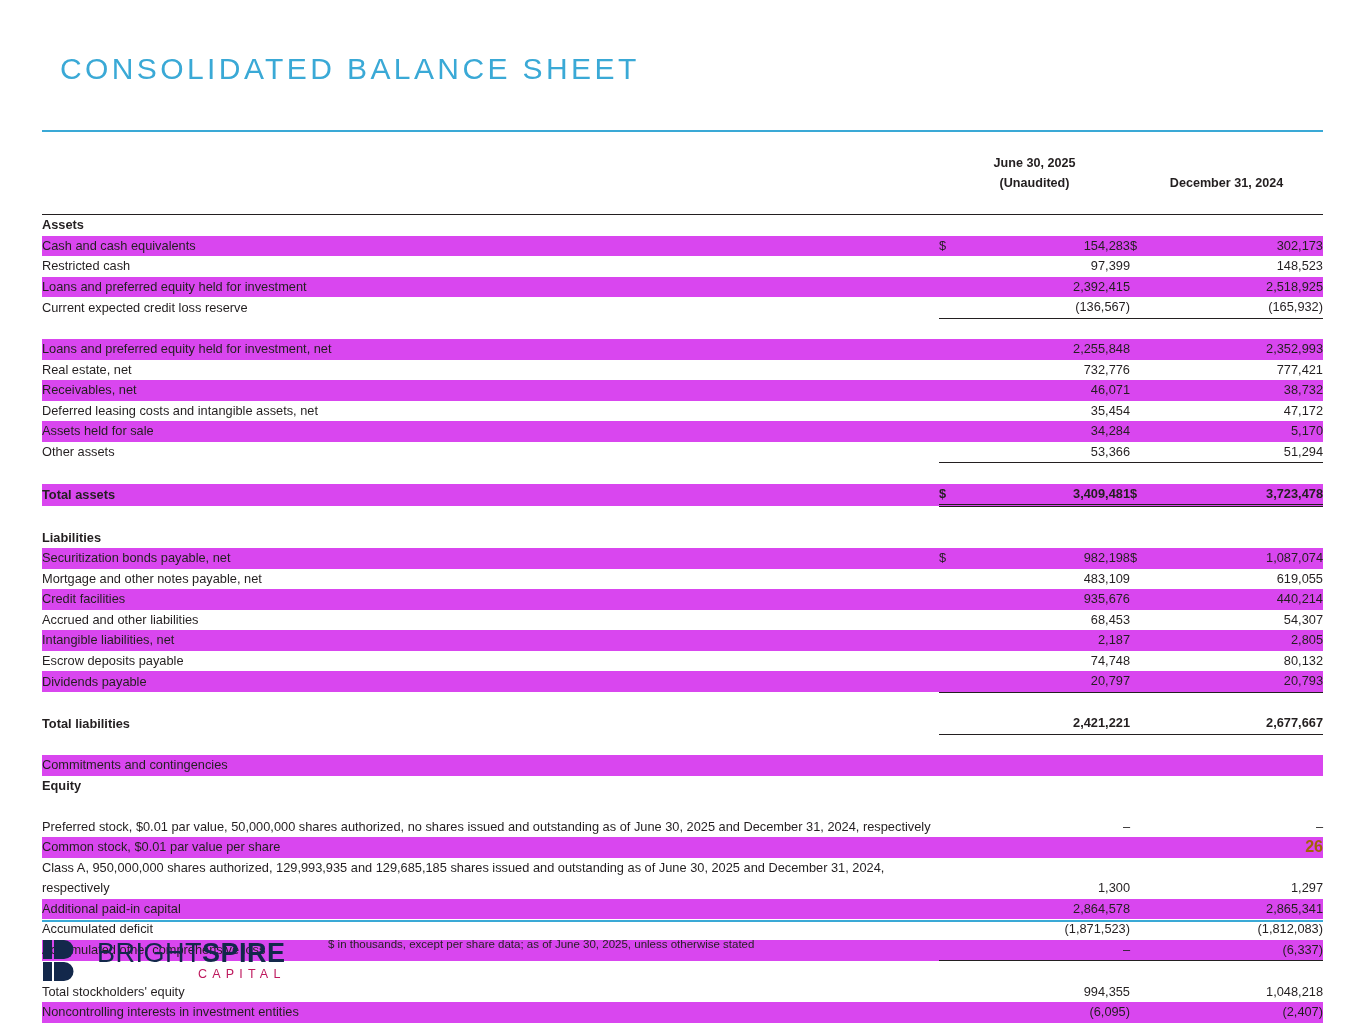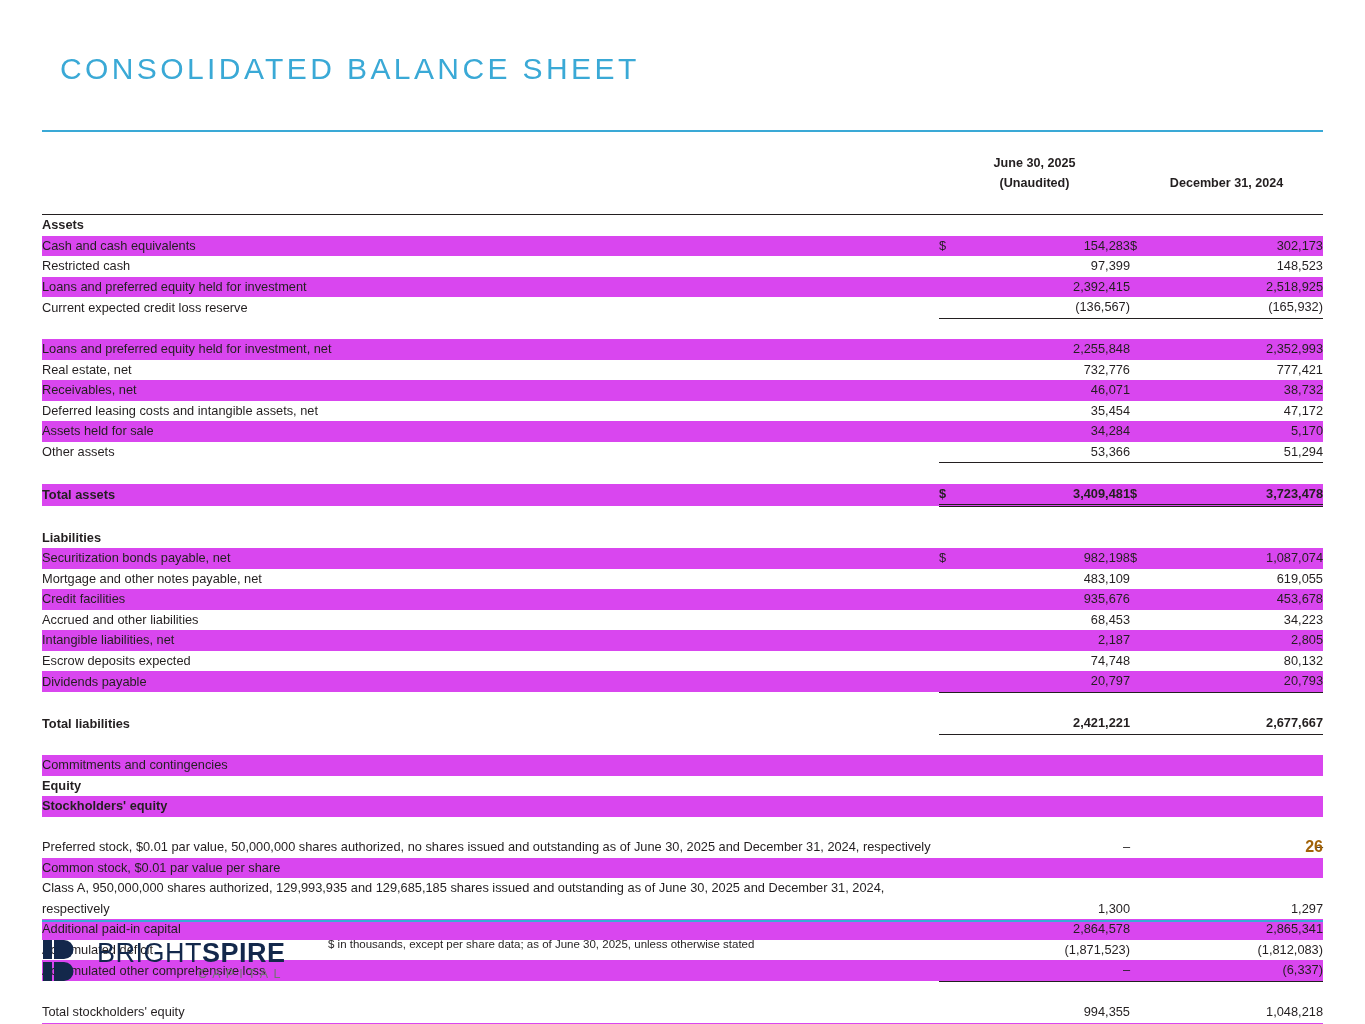--- a/index.html
+++ b/index.html
@@ -106,21 +106,21 @@
     font-size: 27px;
     letter-spacing: 0.5px;
     color: #13284b;
     font-weight: 400;
     line-height: 25px;
   }
   .logo-main b { font-weight: bold; }
   .logo-sub {
     font-size: 12.5px;
     letter-spacing: 5.2px;
-    color: #737373;
+    color: #be185d;
     line-height: 16px;
     text-align: right;
   }
   .page-num {
     position: absolute;
     right: 42px;
     bottom: 34px;
     font-size: 16px;
     font-weight: bold;
     color: #a16207;
@@ -289,38 +289,38 @@
             <td class="cur"></td>
             <td class="num">483,109</td>
             <td class="cur"></td>
             <td class="num">619,055</td>
           </tr>
           <tr class="shade">
             <td class="lbl indent1">Credit facilities</td>
             <td class="cur"></td>
             <td class="num">935,676</td>
             <td class="cur"></td>
-            <td class="num">453,678</td>
+            <td class="num">440,214</td>
           </tr>
           <tr>
             <td class="lbl indent1">Accrued and other liabilities</td>
             <td class="cur"></td>
             <td class="num">68,453</td>
             <td class="cur"></td>
-            <td class="num">34,223</td>
+            <td class="num">54,307</td>
           </tr>
           <tr class="shade">
             <td class="lbl indent1">Intangible liabilities, net</td>
             <td class="cur"></td>
             <td class="num">2,187</td>
             <td class="cur"></td>
             <td class="num">2,805</td>
           </tr>
           <tr>
-            <td class="lbl indent1">Escrow deposits expected</td>
+            <td class="lbl indent1">Escrow deposits payable</td>
             <td class="cur"></td>
             <td class="num">74,748</td>
             <td class="cur"></td>
             <td class="num">80,132</td>
           </tr>
           <tr class="shade rule-below">
             <td class="lbl indent1">Dividends payable</td>
             <td class="cur"></td>
             <td class="num">20,797</td>
             <td class="cur"></td>
@@ -349,27 +349,20 @@
             <td class="num"></td>
             <td class="cur"></td>
             <td class="num"></td>
           </tr>
           <tr>
             <td class="lbl italicbold">Equity</td>
             <td class="cur italicbold"></td>
             <td class="num italicbold"></td>
             <td class="cur italicbold"></td>
             <td class="num italicbold"></td>
-          </tr>
-          <tr class="shade">
-            <td class="lbl bold">Stockholders' equity</td>
-            <td class="cur bold"></td>
-            <td class="num bold"></td>
-            <td class="cur bold"></td>
-            <td class="num bold"></td>
           </tr>
           <tr class=" two-line">
             <td class="lbl indent1 wrapline">Preferred stock, $0.01 par value, 50,000,000 shares authorized, no shares issued and outstanding as of June 30, 2025 and December 31, 2024, respectively</td>
             <td class="cur"></td>
             <td class="num">–</td>
             <td class="cur"></td>
             <td class="num">–</td>
           </tr>
           <tr class="shade">
             <td class="lbl indent1">Common stock, $0.01 par value per share</td>

